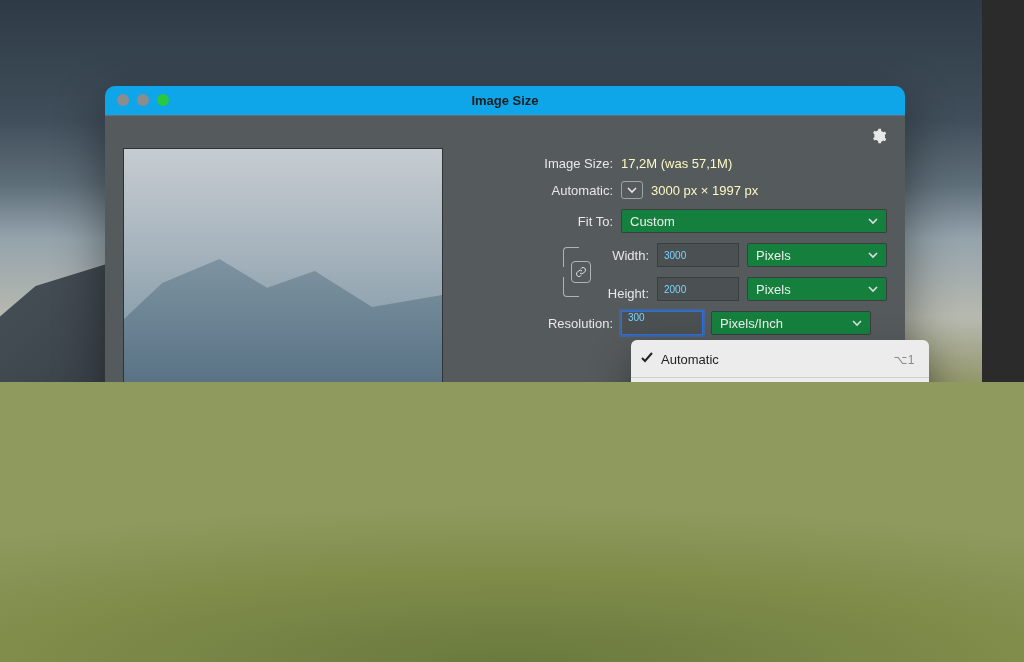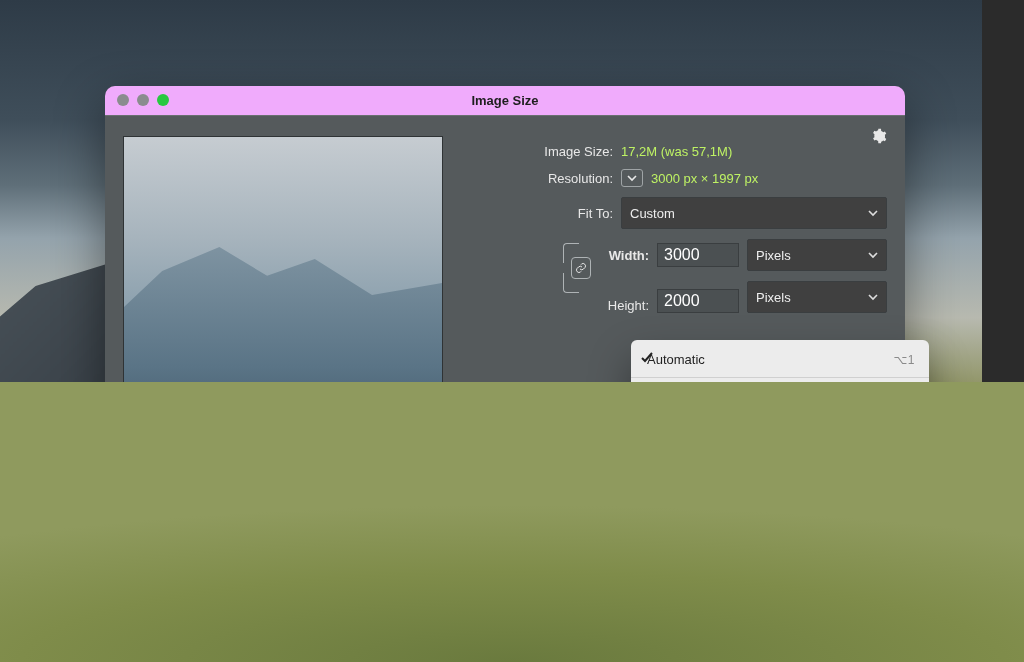--- a/index.html
+++ b/index.html
@@ -26,61 +26,61 @@
   .right-strip { position:absolute; top:0; right:0; width:42px; height:662px; background:#2b2b2b; }
 
   .dialog {
     position:absolute; left:105px; top:86px; width:800px; height:420px;
     background:#555a5c; border-radius:10px; box-shadow:0 18px 50px rgba(0,0,0,.45);
     color:#e8e8e8; overflow:visible;
   }
   .titlebar {
     height:30px; display:flex; align-items:center; justify-content:center;
     border-bottom:1px solid #6a6f71; border-radius:10px 10px 0 0;
-    background:#f0abfc; position:relative;
+    background:#0ea5e9; position:relative;
   }
   .traffic { position:absolute; left:12px; top:8px; display:flex; gap:8px; }
   .tl { width:12px; height:12px; border-radius:50%; }
   .tl.close { background:#8a8c8e; }
   .tl.min   { background:#8a8c8e; }
   .tl.zoom  { background:#28c840; }
   .titlebar .title { font-weight:600; color:#1e1e1e; font-size:13px; }
 
-  .body { display:flex; padding:20px 18px 18px 18px; gap:30px; }
+  .body { display:flex; padding:32px 18px 18px 18px; gap:30px; }
   .preview {
     width:336px; height:334px; background:#3a3f42; border:1px solid #2f3335;
     position:relative; overflow:hidden;
   }
   .preview .sky { position:absolute; inset:0;
     background: linear-gradient(180deg,#c6ccd1 0%,#a7b4bd 30%,#8ea2af 50%,#6f8997 70%,#4d6a7e 100%);
   }
   .preview .ridge { position:absolute; top:110px; left:0; right:0; height:240px;
     background: linear-gradient(180deg,#7e93a1 0%, #5a7486 50%, #324654 100%);
     clip-path: polygon(0 25%, 12% 10%, 30% 0, 45% 12%, 60% 5%, 78% 20%, 100% 15%, 100% 100%, 0 100%);
   }
   .preview .lake { position:absolute; bottom:0; left:60px; right:40px; height:60px;
     background: radial-gradient(80% 100% at 50% 0%, #4f6e82 0%, #2e4454 100%);
     clip-path: polygon(0 40%, 20% 20%, 50% 10%, 80% 25%, 100% 50%, 100% 100%, 0 100%);
     opacity:.85;
   }
 
   .form { flex:1; display:flex; flex-direction:column; gap:10px; padding-top:8px; }
   .row { display:flex; align-items:center; gap:8px; }
   .row .label { width:140px; text-align:right; color:#e8e8e8; }
-  .row .value { color:#bef264; }
+  .row .value { color:#fef9c3; }
 
   .input {
-    background:#4b5052; border:1px solid #3a3e40; color:#ffffff;
-    height:24px; padding:0 6px; width:82px; font-size:16px;
+    background:#4b5052; border:1px solid #3a3e40; color:#7dd3fc;
+    height:24px; padding:0 6px; width:82px; font-size:10px;
   }
   .input.sel { border:1px solid #2f6fe0; box-shadow:0 0 0 2px rgba(47,111,224,.5); }
   .select {
     display:flex; align-items:center; justify-content:space-between;
-    background:#404040; border:1px solid #3a3e40; color:#eee;
-    height:32px; padding:0 8px; min-width:140px; font-size:13px; border-radius:2px;
+    background:#15803d; border:1px solid #3a3e40; color:#eee;
+    height:24px; padding:0 8px; min-width:140px; font-size:13px; border-radius:2px;
     cursor:default;
   }
   .select.wide { flex:1; min-width:260px; }
   .caret { margin-left:8px; }
   .caret svg { width:10px; height:10px; }
 
   .link-bracket { position:relative; width:30px; height:58px; margin-right:-4px; }
   .link-bracket .br { position:absolute; left:4px; right:10px; border:1px solid #aeb3b5; border-right:none; }
   .link-bracket .top { top:4px; height:20px; border-bottom:none; border-radius:4px 0 0 0; }
   .link-bracket .bot { bottom:4px; height:20px; border-top:none; border-radius:0 0 0 4px; }
@@ -101,21 +101,21 @@
     background:transparent; color:#eee; display:flex; align-items:center; justify-content:center;
   }
 
   
   .menu {
     position:absolute; left:631px; top:340px; width:298px;
     background:#ececec; border-radius:6px; box-shadow:0 20px 40px rgba(0,0,0,.38);
     padding:6px 0; color:#222; font-size:13px;
   }
   .menu .item {
-    display:flex; align-items:center; height:27px; padding:0 14px 0 16px;
+    display:flex; align-items:center; height:27px; padding:0 14px 0 30px;
     position:relative; white-space:nowrap;
   }
   .menu .item .shortcut { margin-left:auto; color:#8a8a8a; font-size:12px; letter-spacing:.5px; }
   .menu .item.selected { background:#1f72ff; color:#fff; outline:2px solid #ff5a10; outline-offset:-1px; }
   .menu .item.selected .shortcut { color:#fff; }
   .menu .tick { position:absolute; left:10px; top:6px; }
   .menu .tick svg { width:12px; height:12px; stroke:#222; }
   .menu hr { border:none; border-top:1px solid #d0d0d0; margin:4px 0; }
 
   .dim-pill { display:inline-flex; align-items:center; justify-content:center;
@@ -152,21 +152,21 @@
       </div>
 
       <div class="form">
 
         <div class="row">
           <span class="label">Image Size:</span>
           <span class="value">17,2M (was 57,1M)</span>
         </div>
 
         <div class="row">
-          <span class="label">Resolution:</span>
+          <span class="label">Automatic:</span>
           <span class="dim-pill">
             <svg viewBox="0 0 10 10" fill="none" stroke="#e8e8e8" stroke-width="1.6">
                 <path d="M1 3l4 4 4-4"></path>
               </svg>
           </span>
           <span class="value">3000 px × 1997 px</span>
         </div>
 
         <div class="row">
           <span class="label">Fit To:</span>
@@ -188,21 +188,21 @@
               <div class="link-icon">
                 <svg viewBox="0 0 24 24" fill="none" stroke="currentColor" stroke-width="2">
                     <path d="M10 14a5 5 0 007 0l3-3a5 5 0 00-7-7l-1 1"></path>
                     <path d="M14 10a5 5 0 00-7 0l-3 3a5 5 0 007 7l1-1"></path>
                   </svg>
               </div>
             </div>
           </div>
           <div style="display:flex; flex-direction:column; gap:10px;">
             <div class="row" style="gap:8px;">
-              <span style="width:56px; text-align:right;font-weight:bold;">Width:</span>
+              <span style="width:56px; text-align:right;">Width:</span>
               <input class="input" value="3000" style="">
               <div class="select">
                 <span>Pixels</span>
                 <span class="caret"><svg viewBox="0 0 10 10" fill="none" stroke="#ddd" stroke-width="1.6">
                       <path d="M1 3l4 4 4-4"></path>
                     </svg></span>
               </div>
             </div>
             <div class="row" style="gap:8px;align-items:flex-end;">
               <span style="width:56px; text-align:right;">Height:</span>
@@ -210,20 +210,32 @@
               <div class="select">
                 <span>Pixels</span>
                 <span class="caret"><svg viewBox="0 0 10 10" fill="none" stroke="#ddd" stroke-width="1.6">
                       <path d="M1 3l4 4 4-4"></path>
                     </svg></span>
               </div>
             </div>
           </div>
         </div>
 
+        <div class="row">
+          <span class="label">Resolution:</span>
+          <span class="input sel">
+            <span class="sel-inner">300</span>
+          </span>
+          <div class="select" style="min-width:160px;">
+            <span>Pixels/Inch</span>
+            <span class="caret"><svg viewBox="0 0 10 10" fill="none" stroke="#ddd" stroke-width="1.6">
+                  <path d="M1 3l4 4 4-4"></path>
+                </svg></span>
+          </div>
+        </div>
 
 
         <div style="flex:1"></div>
         <div class="btnbar">
           <div class="btn">
               <span>Cancel</span>
             </div>
           <div class="btn">
               <span>OK</span>
             </div>

